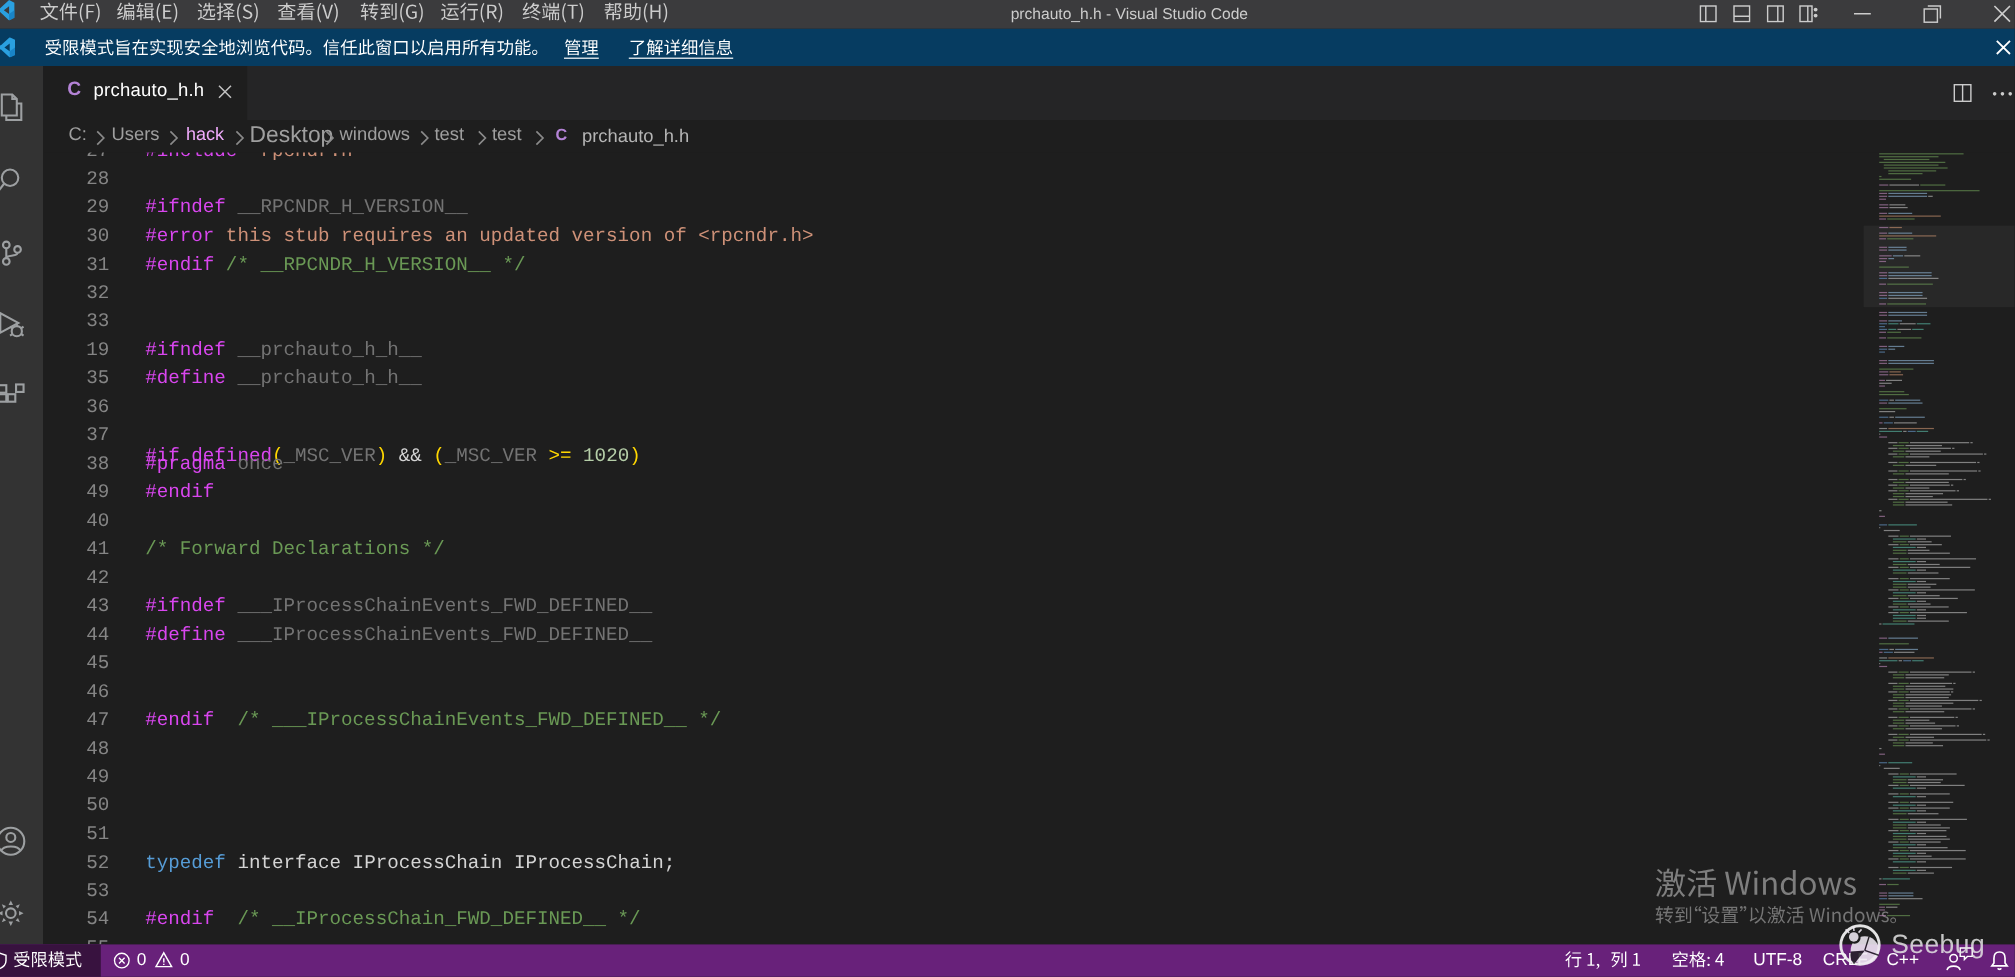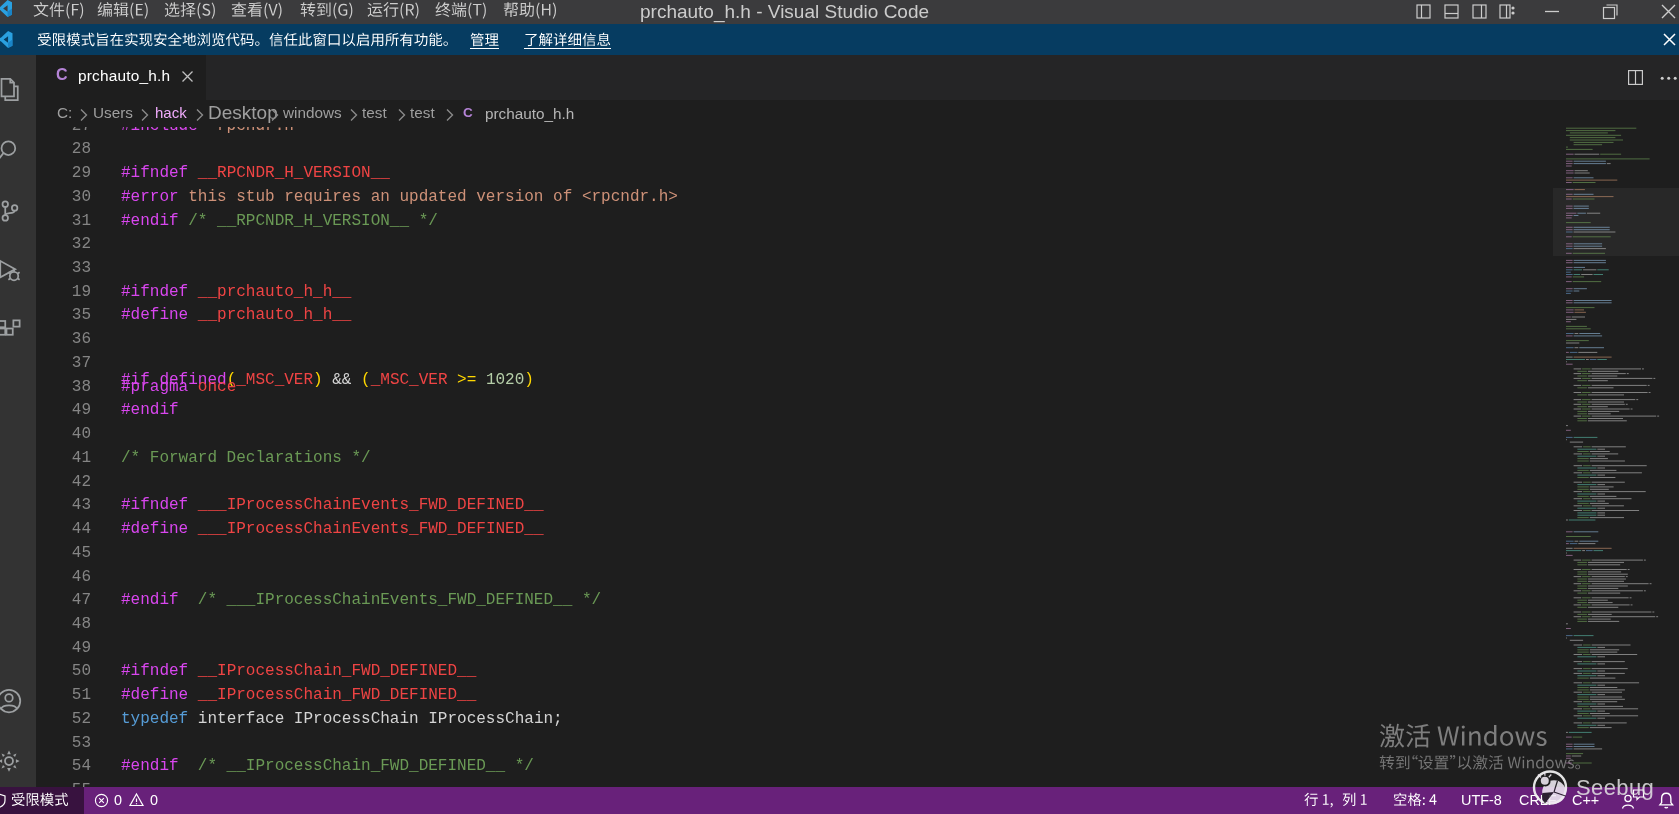--- a/index.html
+++ b/index.html
@@ -7,21 +7,21 @@
 #banner{position:absolute;left:0;top:24px;width:1679px;height:31px;background:#063c61}
 #activity{position:absolute;left:0;top:55px;width:36px;height:732px;background:#333333}
 #tabstrip{position:absolute;left:36px;top:55px;width:1643px;height:45px;background:#252526}
 #tab{position:absolute;left:0px;top:0px;width:170px;height:45px;background:#1e1e1e}
 #breadcrumb{position:absolute;left:36px;top:100px;width:1643px;height:27px;background:#1e1e1e}
 #editor{position:absolute;left:36px;top:127px;width:1643px;height:660px;background:#1e1e1e;overflow:hidden}
 #statusbar{position:absolute;left:0;top:787px;width:1679px;height:27px;background:#68217A}
 .code{font-family:"Liberation Mono",monospace;font-size:16px;line-height:23.73px;white-space:pre}
 .ln{position:absolute;width:55px;text-align:right;color:#858585}
 .cl{position:absolute;left:85px}
-.k{color:#d946ef}.mc{color:#ef4444}.s{color:#ce9178}.c{color:#6a9955}
+.k{color:#d946ef}.mc{color:#737373}.s{color:#ce9178}.c{color:#6a9955}
 .w{color:#d4d4d4}.kb{color:#569cd6}.n{color:#b5cea8}.p{color:#ffd700}
 .sbi{color:#ffffff;font-size:14.4px}
 </style></head><body>
 <div id="titlebar">
 <svg class="abs" style="left:-6px;top:0px" width="19" height="17" viewBox="0 0 100 100">
 <path fill="#2aa0e0" fill-rule="evenodd" d="M74,0 L30,41 12,27 0,33 22,50 0,67 12,73 30,59 74,100 100,87 100,13 Z M74,31 L48,50 74,69 Z"></path>
 <path fill="#1278bc" d="M74,100 L100,87 100,50 74,69 Z" opacity="0.7"></path>
     </svg>
 <svg style="position:absolute;left:33.0px;top:-2.0px;" width="51.6" height="23.2" viewBox="0 -17.60 51.65 23.20">
       <path fill="#cccccc" d="M11.6 -10.1 12.8 -9.7Q11.8 -6.8 10.2 -4.7Q8.7 -2.6 6.5 -1.1Q4.2 0.3 1.3 1.2Q1.3 1.1 1.1 0.9Q1.0 0.7 0.9 0.5Q0.7 0.2 0.6 0.1Q3.4 -0.7 5.6 -2.1Q7.7 -3.4 9.2 -5.4Q10.7 -7.3 11.6 -10.1ZM4.3 -10.0Q5.2 -7.5 6.8 -5.5Q8.3 -3.5 10.5 -2.1Q12.7 -0.6 15.5 0.1Q15.3 0.2 15.2 0.4Q15.0 0.6 14.9 0.8Q14.7 1.0 14.6 1.2Q11.8 0.4 9.6 -1.1Q7.4 -2.6 5.8 -4.8Q4.2 -7.0 3.2 -9.7ZM0.8 -10.6H15.3V-9.4H0.8ZM6.8 -13.2 8.0 -13.5Q8.4 -13.0 8.7 -12.3Q9.1 -11.6 9.3 -11.1L8.0 -10.7Q7.8 -11.2 7.5 -11.9Q7.1 -12.6 6.8 -13.2Z M25.7 -13.2H26.9V1.3H25.7ZM22.9 -12.6 24.1 -12.4Q23.8 -11.3 23.5 -10.2Q23.2 -9.1 22.8 -8.2Q22.4 -7.3 22.0 -6.6Q21.9 -6.6 21.7 -6.8Q21.5 -6.9 21.3 -7.0Q21.1 -7.1 20.9 -7.1Q21.4 -7.8 21.8 -8.7Q22.2 -9.6 22.4 -10.6Q22.7 -11.6 22.9 -12.6ZM23.1 -10.2H30.5V-9.0H22.8ZM21.1 -5.5H31.2V-4.3H21.1ZM20.3 -13.4 21.4 -13.0Q20.9 -11.7 20.3 -10.4Q19.6 -9.0 18.8 -7.9Q18.0 -6.7 17.2 -5.8Q17.1 -6.0 17.0 -6.2Q16.9 -6.4 16.8 -6.6Q16.6 -6.9 16.5 -7.0Q17.3 -7.8 18.0 -8.8Q18.7 -9.8 19.3 -11.0Q19.9 -12.2 20.3 -13.4ZM18.7 -9.3 19.8 -10.4 19.8 -10.4V1.3H18.7Z M35.8 3.1Q34.7 1.3 34.1 -0.6Q33.5 -2.6 33.5 -5.0Q33.5 -7.3 34.1 -9.3Q34.7 -11.3 35.8 -13.1L36.7 -12.7Q35.7 -11.0 35.2 -9.0Q34.7 -7.0 34.7 -5.0Q34.7 -2.9 35.2 -1.0Q35.7 1.0 36.7 2.7Z M39.0 0.0V-11.7H45.8V-10.5H40.5V-6.5H45.0V-5.3H40.5V0.0Z M47.8 3.1 46.9 2.7Q47.9 1.0 48.5 -1.0Q49.0 -2.9 49.0 -5.0Q49.0 -7.0 48.5 -9.0Q47.9 -11.0 46.9 -12.7L47.8 -13.1Q48.9 -11.3 49.6 -9.3Q50.2 -7.3 50.2 -5.0Q50.2 -2.6 49.6 -0.6Q48.9 1.3 47.8 3.1Z"></path>
@@ -40,21 +40,21 @@
     </svg>
 <svg style="position:absolute;left:367.0px;top:-2.0px;" width="53.0" height="23.2" viewBox="0 -17.60 52.98 23.20">
       <path fill="#cccccc" d="M6.1 -12.4H14.1V-11.3H6.1ZM5.0 -8.8H15.3V-7.6H5.0ZM11.0 -6.5 12.0 -6.9Q12.5 -6.1 13.0 -5.2Q13.6 -4.3 14.1 -3.5Q14.6 -2.7 14.9 -2.1L13.8 -1.5Q13.5 -2.1 13.1 -3.0Q12.6 -3.8 12.0 -4.8Q11.5 -5.7 11.0 -6.5ZM4.0 -7.8V-1.2H2.9V-6.7H0.7V-7.8ZM1.1 -11.8 1.9 -12.6Q2.4 -12.3 2.9 -11.9Q3.4 -11.5 3.9 -11.2Q4.4 -10.8 4.7 -10.5L3.9 -9.7Q3.6 -9.9 3.1 -10.3Q2.6 -10.7 2.1 -11.1Q1.6 -11.5 1.1 -11.8ZM3.6 -1.8Q4.0 -1.8 4.3 -1.5Q4.7 -1.2 5.4 -0.8Q6.2 -0.3 7.2 -0.2Q8.3 -0.0 9.6 -0.0Q10.3 -0.0 11.0 -0.1Q11.8 -0.1 12.6 -0.1Q13.4 -0.2 14.1 -0.2Q14.9 -0.3 15.5 -0.3Q15.4 -0.2 15.3 0.1Q15.2 0.3 15.2 0.5Q15.1 0.8 15.1 1.0Q14.7 1.0 14.0 1.0Q13.4 1.1 12.6 1.1Q11.8 1.1 11.0 1.1Q10.2 1.1 9.6 1.1Q8.1 1.1 7.0 1.0Q6.0 0.8 5.1 0.3Q4.7 -0.0 4.2 -0.4Q3.8 -0.7 3.6 -0.7Q3.3 -0.7 2.9 -0.4Q2.6 -0.1 2.2 0.4Q1.8 0.8 1.4 1.3L0.6 0.2Q1.1 -0.3 1.7 -0.8Q2.2 -1.3 2.7 -1.5Q3.2 -1.8 3.6 -1.8ZM6.0 -1.9Q6.0 -2.0 5.9 -2.3Q5.8 -2.5 5.7 -2.7Q5.7 -3.0 5.6 -3.1Q5.8 -3.2 6.0 -3.4Q6.2 -3.7 6.5 -4.0Q6.6 -4.2 6.8 -4.6Q7.1 -5.1 7.4 -5.6Q7.6 -6.2 7.9 -6.9Q8.2 -7.5 8.4 -8.2L9.8 -7.8Q9.4 -6.9 8.9 -5.9Q8.4 -5.0 7.8 -4.1Q7.3 -3.3 6.8 -2.6V-2.6Q6.8 -2.6 6.7 -2.5Q6.6 -2.4 6.4 -2.3Q6.2 -2.2 6.1 -2.1Q6.0 -2.0 6.0 -1.9ZM6.0 -1.9 6.0 -2.9 6.7 -3.3 13.7 -3.8Q13.7 -3.6 13.8 -3.3Q13.9 -3.0 13.9 -2.8Q11.9 -2.6 10.6 -2.5Q9.2 -2.3 8.4 -2.3Q7.6 -2.2 7.1 -2.1Q6.6 -2.1 6.4 -2.0Q6.2 -2.0 6.0 -1.9Z M23.0 -12.5H30.8V-11.3H23.0ZM27.6 -7.7H28.9V-0.3Q28.9 0.3 28.7 0.6Q28.5 0.9 28.1 1.0Q27.7 1.2 27.0 1.2Q26.3 1.2 25.1 1.2Q25.1 1.0 25.0 0.7Q24.9 0.3 24.7 0.1Q25.3 0.1 25.8 0.1Q26.3 0.1 26.7 0.1Q27.1 0.1 27.2 0.1Q27.5 0.1 27.6 -0.0Q27.6 -0.1 27.6 -0.3ZM22.3 -8.1H31.3V-6.9H22.3ZM19.1 -6.8 20.1 -7.9 20.3 -7.8V1.3H19.1ZM20.9 -10.0 22.0 -9.6Q21.4 -8.6 20.6 -7.6Q19.8 -6.6 19.0 -5.7Q18.1 -4.8 17.2 -4.1Q17.2 -4.3 17.0 -4.5Q16.9 -4.7 16.7 -4.8Q16.5 -5.0 16.4 -5.2Q17.2 -5.7 18.1 -6.5Q18.9 -7.3 19.6 -8.2Q20.4 -9.1 20.9 -10.0ZM20.3 -13.5 21.4 -13.0Q20.9 -12.3 20.2 -11.6Q19.5 -10.8 18.7 -10.2Q18.0 -9.5 17.3 -9.0Q17.2 -9.1 17.1 -9.3Q16.9 -9.5 16.8 -9.7Q16.7 -9.8 16.6 -10.0Q17.2 -10.4 17.9 -11.0Q18.6 -11.6 19.2 -12.2Q19.9 -12.9 20.3 -13.5Z M35.8 3.1Q34.7 1.3 34.1 -0.6Q33.5 -2.6 33.5 -5.0Q33.5 -7.3 34.1 -9.3Q34.7 -11.3 35.8 -13.1L36.7 -12.7Q35.7 -11.0 35.2 -9.0Q34.7 -7.0 34.7 -5.0Q34.7 -2.9 35.2 -1.0Q35.7 1.0 36.7 2.7Z M39.0 0.0V-11.7H42.7Q43.9 -11.7 44.8 -11.4Q45.7 -11.1 46.3 -10.4Q46.8 -9.7 46.8 -8.4Q46.8 -7.3 46.3 -6.5Q45.7 -5.7 44.8 -5.4Q43.9 -5.0 42.7 -5.0H40.5V0.0ZM40.5 -6.2H42.5Q43.8 -6.2 44.6 -6.7Q45.3 -7.3 45.3 -8.4Q45.3 -9.6 44.6 -10.1Q43.8 -10.5 42.5 -10.5H40.5ZM45.5 0.0 42.4 -5.4 43.6 -6.1 47.1 0.0Z M49.2 3.1 48.2 2.7Q49.3 1.0 49.8 -1.0Q50.3 -2.9 50.3 -5.0Q50.3 -7.0 49.8 -9.0Q49.3 -11.0 48.2 -12.7L49.2 -13.1Q50.3 -11.3 50.9 -9.3Q51.5 -7.3 51.5 -5.0Q51.5 -2.6 50.9 -0.6Q50.3 1.3 49.2 3.1Z"></path>
     </svg>
 <svg style="position:absolute;left:435.0px;top:-2.0px;" width="52.4" height="23.2" viewBox="0 -17.60 52.40 23.20">
       <path fill="#cccccc" d="M1.0 -2.9Q1.0 -3.1 0.9 -3.3Q0.8 -3.5 0.8 -3.7Q0.7 -3.9 0.6 -4.0Q0.9 -4.1 1.2 -4.4Q1.5 -4.6 1.9 -5.1Q2.1 -5.3 2.5 -5.8Q2.8 -6.3 3.3 -7.0Q3.8 -7.6 4.3 -8.4Q4.8 -9.2 5.2 -10.0L6.2 -9.4Q5.3 -7.8 4.1 -6.3Q3.0 -4.7 1.8 -3.6V-3.5Q1.8 -3.5 1.7 -3.5Q1.6 -3.4 1.4 -3.3Q1.2 -3.2 1.1 -3.1Q1.0 -3.0 1.0 -2.9ZM1.0 -2.9 1.0 -3.9 1.6 -4.3 6.0 -4.9Q6.0 -4.7 6.0 -4.4Q6.0 -4.1 6.1 -3.9Q4.5 -3.7 3.6 -3.5Q2.6 -3.3 2.1 -3.2Q1.6 -3.1 1.4 -3.1Q1.1 -3.0 1.0 -2.9ZM0.9 -6.8Q0.9 -6.9 0.8 -7.1Q0.7 -7.3 0.7 -7.6Q0.6 -7.8 0.5 -7.9Q0.7 -8.0 0.9 -8.3Q1.2 -8.5 1.4 -8.9Q1.6 -9.1 1.8 -9.6Q2.1 -10.0 2.4 -10.7Q2.7 -11.3 3.1 -12.0Q3.4 -12.7 3.6 -13.5L4.8 -13.0Q4.4 -12.0 3.9 -11.0Q3.3 -10.0 2.8 -9.1Q2.2 -8.2 1.7 -7.5V-7.4Q1.7 -7.4 1.6 -7.4Q1.5 -7.3 1.3 -7.2Q1.1 -7.1 1.0 -7.0Q0.9 -6.9 0.9 -6.8ZM0.9 -6.8 0.9 -7.7 1.5 -8.0 4.8 -8.3Q4.7 -8.1 4.7 -7.8Q4.7 -7.5 4.7 -7.3Q3.6 -7.2 2.9 -7.1Q2.2 -7.1 1.8 -7.0Q1.4 -6.9 1.2 -6.9Q1.0 -6.8 0.9 -6.8ZM0.6 -0.8Q1.3 -1.0 2.2 -1.1Q3.1 -1.3 4.2 -1.5Q5.2 -1.7 6.3 -1.9L6.4 -0.8Q4.9 -0.5 3.4 -0.2Q1.9 0.1 0.8 0.3ZM9.0 -4.2 9.8 -5.0Q10.3 -4.8 11.0 -4.5Q11.6 -4.2 12.2 -3.9Q12.7 -3.5 13.1 -3.3L12.4 -2.4Q12.0 -2.7 11.4 -3.0Q10.9 -3.4 10.3 -3.7Q9.6 -4.0 9.0 -4.2ZM7.3 -1.3 8.0 -2.1Q8.8 -1.9 9.7 -1.6Q10.5 -1.3 11.4 -1.0Q12.2 -0.7 13.0 -0.3Q13.7 0.0 14.3 0.3L13.6 1.3Q12.8 0.8 11.8 0.4Q10.7 -0.1 9.5 -0.5Q8.4 -1.0 7.3 -1.3ZM9.3 -13.4 10.6 -13.2Q10.0 -11.9 9.1 -10.6Q8.1 -9.2 6.8 -8.1Q6.7 -8.2 6.5 -8.4Q6.4 -8.5 6.2 -8.7Q6.0 -8.8 5.9 -8.9Q6.7 -9.6 7.4 -10.3Q8.1 -11.1 8.5 -11.9Q9.0 -12.7 9.3 -13.4ZM9.2 -11.8H13.5V-10.7H8.7ZM13.2 -11.8H13.4L13.6 -11.8L14.4 -11.4Q13.7 -9.7 12.5 -8.3Q11.3 -7.0 9.8 -5.9Q8.4 -4.9 6.8 -4.3Q6.8 -4.5 6.6 -4.6Q6.5 -4.8 6.4 -5.0Q6.2 -5.2 6.1 -5.3Q7.6 -5.8 9.0 -6.7Q10.4 -7.7 11.5 -8.9Q12.6 -10.1 13.2 -11.5ZM9.0 -10.9Q9.6 -9.7 10.7 -8.6Q11.7 -7.5 13.0 -6.6Q14.3 -5.8 15.6 -5.3Q15.5 -5.2 15.3 -5.0Q15.2 -4.8 15.1 -4.6Q14.9 -4.5 14.8 -4.3Q13.4 -4.9 12.1 -5.8Q10.8 -6.7 9.8 -7.9Q8.7 -9.1 8.0 -10.5Z M22.0 -7.7H31.3V-6.6H22.0ZM25.0 -4.7H26.0V1.1H25.0ZM27.4 -4.7H28.4V1.1H27.4ZM26.0 -13.4H27.2V-9.3H26.0ZM22.5 -5.1H30.5V-4.1H23.6V1.3H22.5ZM29.9 -5.1H30.9V0.2Q30.9 0.6 30.9 0.8Q30.8 1.0 30.5 1.1Q30.3 1.2 29.9 1.3Q29.6 1.3 29.0 1.3Q29.0 1.1 28.9 0.8Q28.8 0.5 28.7 0.3Q29.1 0.4 29.3 0.4Q29.6 0.4 29.7 0.4Q29.9 0.4 29.9 0.2ZM26.0 -7.3 27.4 -7.0Q27.2 -6.3 27.0 -5.6Q26.7 -4.9 26.6 -4.4L25.5 -4.7Q25.7 -5.2 25.8 -6.0Q26.0 -6.7 26.0 -7.3ZM22.7 -12.6H23.8V-9.9H29.6V-12.6H30.8V-8.8H22.7ZM16.8 -10.4H22.2V-9.3H16.8ZM16.7 -1.5Q17.7 -1.7 19.2 -2.1Q20.7 -2.4 22.2 -2.8L22.3 -1.7Q20.9 -1.3 19.5 -1.0Q18.1 -0.6 17.0 -0.3ZM17.3 -8.4 18.2 -8.5Q18.4 -7.6 18.6 -6.6Q18.7 -5.6 18.8 -4.6Q18.9 -3.6 19.0 -2.8L18.0 -2.6Q18.0 -3.4 17.9 -4.4Q17.8 -5.4 17.6 -6.4Q17.5 -7.5 17.3 -8.4ZM20.6 -8.7 21.7 -8.5Q21.6 -7.7 21.4 -6.8Q21.3 -5.9 21.1 -5.0Q21.0 -4.1 20.8 -3.3Q20.7 -2.5 20.5 -1.8L19.7 -2.0Q19.8 -2.7 19.9 -3.5Q20.1 -4.3 20.2 -5.3Q20.4 -6.2 20.5 -7.0Q20.6 -7.9 20.6 -8.7ZM18.4 -13.0 19.4 -13.3Q19.7 -12.7 20.1 -12.1Q20.4 -11.4 20.5 -10.9L19.5 -10.6Q19.3 -11.1 19.0 -11.7Q18.7 -12.4 18.4 -13.0Z M35.8 3.1Q34.7 1.3 34.1 -0.6Q33.5 -2.6 33.5 -5.0Q33.5 -7.3 34.1 -9.3Q34.7 -11.3 35.8 -13.1L36.7 -12.7Q35.7 -11.0 35.2 -9.0Q34.7 -7.0 34.7 -5.0Q34.7 -2.9 35.2 -1.0Q35.7 1.0 36.7 2.7Z M41.4 0.0V-10.5H37.9V-11.7H46.5V-10.5H42.9V0.0Z M48.6 3.1 47.7 2.7Q48.7 1.0 49.2 -1.0Q49.7 -2.9 49.7 -5.0Q49.7 -7.0 49.2 -9.0Q48.7 -11.0 47.7 -12.7L48.6 -13.1Q49.7 -11.3 50.3 -9.3Q50.9 -7.3 50.9 -5.0Q50.9 -2.6 50.3 -0.6Q49.7 1.3 48.6 3.1Z"></path>
     </svg>
 <svg style="position:absolute;left:503.0px;top:-2.0px;" width="54.5" height="23.2" viewBox="0 -17.60 54.46 23.20">
       <path fill="#cccccc" d="M1.1 -12.2H8.5V-11.2H1.1ZM0.8 -7.8H8.6V-6.9H0.8ZM1.4 -10.0H8.2V-9.1H1.4ZM9.3 -12.8H14.0V-11.7H10.5V-4.8H9.3ZM13.7 -12.8H14.0L14.2 -12.8L15.0 -12.3Q14.6 -11.7 14.0 -11.0Q13.5 -10.3 13.0 -9.7Q14.1 -9.1 14.5 -8.5Q14.9 -7.9 14.9 -7.4Q14.9 -6.8 14.7 -6.5Q14.5 -6.2 14.1 -5.9Q13.9 -5.8 13.6 -5.8Q13.4 -5.7 13.1 -5.7Q12.7 -5.6 12.2 -5.6Q11.7 -5.6 11.3 -5.7Q11.2 -5.9 11.1 -6.2Q11.0 -6.5 10.9 -6.7Q11.4 -6.6 11.8 -6.6Q12.3 -6.6 12.6 -6.6Q12.8 -6.7 13.0 -6.7Q13.1 -6.7 13.3 -6.8Q13.7 -6.9 13.7 -7.5Q13.7 -7.9 13.2 -8.4Q12.8 -8.9 11.7 -9.5Q12.1 -10.0 12.5 -10.6Q12.9 -11.1 13.2 -11.6Q13.5 -12.2 13.7 -12.5ZM4.4 -13.4H5.6V-8.7Q5.6 -8.2 5.4 -7.6Q5.3 -7.0 4.9 -6.4Q4.5 -5.7 3.7 -5.1Q3.0 -4.5 1.9 -4.1Q1.8 -4.3 1.6 -4.6Q1.3 -4.8 1.1 -5.0Q2.1 -5.3 2.7 -5.8Q3.4 -6.3 3.7 -6.8Q4.1 -7.3 4.2 -7.8Q4.4 -8.3 4.4 -8.7ZM7.3 -5.5H8.6V1.3H7.3ZM2.4 -4.2H13.1V-3.1H3.6V0.4H2.4ZM12.6 -4.2H13.8V-0.9Q13.8 -0.5 13.7 -0.2Q13.6 0.1 13.2 0.2Q12.8 0.3 12.1 0.4Q11.5 0.4 10.5 0.4Q10.4 0.1 10.3 -0.1Q10.2 -0.4 10.1 -0.7Q10.6 -0.7 11.0 -0.6Q11.5 -0.6 11.8 -0.6Q12.2 -0.6 12.3 -0.6Q12.5 -0.7 12.6 -0.7Q12.6 -0.8 12.6 -0.9Z M23.5 -9.8H30.2V-8.7H23.5ZM29.7 -9.8H30.9Q30.9 -9.8 30.9 -9.7Q30.9 -9.6 30.9 -9.4Q30.9 -9.3 30.9 -9.2Q30.8 -6.7 30.7 -4.9Q30.7 -3.2 30.6 -2.1Q30.5 -0.9 30.4 -0.3Q30.2 0.3 30.0 0.5Q29.8 0.9 29.5 1.0Q29.2 1.1 28.9 1.1Q28.5 1.2 27.9 1.2Q27.3 1.2 26.7 1.1Q26.6 0.9 26.5 0.5Q26.4 0.2 26.3 -0.0Q27.0 0.0 27.6 0.0Q28.1 0.1 28.4 0.1Q28.6 0.1 28.7 0.0Q28.9 -0.0 29.0 -0.2Q29.1 -0.4 29.3 -0.9Q29.4 -1.5 29.4 -2.6Q29.5 -3.7 29.6 -5.4Q29.7 -7.1 29.7 -9.6ZM26.1 -13.4H27.3Q27.3 -11.6 27.2 -9.8Q27.2 -8.1 27.0 -6.4Q26.8 -4.8 26.3 -3.4Q25.8 -1.9 25.0 -0.7Q24.1 0.4 22.8 1.3Q22.7 1.1 22.4 0.8Q22.2 0.6 21.9 0.4Q23.2 -0.4 24.0 -1.5Q24.8 -2.6 25.3 -3.9Q25.7 -5.3 25.9 -6.8Q26.1 -8.3 26.1 -10.0Q26.1 -11.7 26.1 -13.4ZM17.7 -12.7H22.9V-2.2H21.8V-11.6H18.8V-1.2H17.7ZM16.5 -1.5Q17.4 -1.7 18.6 -1.9Q19.8 -2.2 21.1 -2.5Q22.5 -2.8 23.8 -3.0L23.9 -2.0Q22.6 -1.7 21.4 -1.4Q20.1 -1.1 18.9 -0.8Q17.7 -0.5 16.8 -0.3ZM18.3 -9.2H22.3V-8.1H18.3ZM18.3 -5.8H22.3V-4.7H18.3Z M35.8 3.1Q34.7 1.3 34.1 -0.6Q33.5 -2.6 33.5 -5.0Q33.5 -7.3 34.1 -9.3Q34.7 -11.3 35.8 -13.1L36.7 -12.7Q35.7 -11.0 35.2 -9.0Q34.7 -7.0 34.7 -5.0Q34.7 -2.9 35.2 -1.0Q35.7 1.0 36.7 2.7Z M39.0 0.0V-11.7H40.5V-6.8H46.0V-11.7H47.4V0.0H46.0V-5.5H40.5V0.0Z M50.6 3.1 49.7 2.7Q50.8 1.0 51.3 -1.0Q51.8 -2.9 51.8 -5.0Q51.8 -7.0 51.3 -9.0Q50.8 -11.0 49.7 -12.7L50.6 -13.1Q51.8 -11.3 52.4 -9.3Q53.0 -7.3 53.0 -5.0Q53.0 -2.6 52.4 -0.6Q51.8 1.3 50.6 3.1Z"></path>
     </svg>
-<div class="abs" style="left:640px;top:0;width:400px;height:40px;line-height:24px;text-align:left;color:#cccccc;font-size:19px">prchauto_h.h - Visual Studio Code</div>
+<div class="abs" style="left:640px;top:0;width:400px;height:40px;line-height:24px;text-align:right;color:#cccccc;font-size:13px">prchauto_h.h - Visual Studio Code</div>
 <svg class="abs" style="left:1416px;top:4px" width="15" height="15">
       <rect x="1" y="1" width="13" height="13" fill="none" stroke="#cccccc" stroke-width="1.2"></rect>
       <line x1="5.5" y1="1" x2="5.5" y2="14" stroke="#cccccc" stroke-width="1.2"></line>
     </svg>
 <svg class="abs" style="left:1444px;top:4px" width="15" height="15">
       <rect x="1" y="1" width="13" height="13" fill="none" stroke="#cccccc" stroke-width="1.2"></rect>
       <line x1="1" y1="9.5" x2="14" y2="9.5" stroke="#cccccc" stroke-width="1.2"></line>
     </svg>
 <svg class="abs" style="left:1472px;top:4px" width="15" height="15">
       <rect x="1" y="1" width="13" height="13" fill="none" stroke="#cccccc" stroke-width="1.2"></rect>
@@ -213,23 +213,21 @@
 <div class="code cl" style="top:367.31px"><span class="k">#ifndef</span> <span class="mc">___IProcessChainEvents_FWD_DEFINED__</span></div>
 <div class="code ln" style="top:391.04px">44</div>
 <div class="code cl" style="top:391.04px"><span class="k">#define</span> <span class="mc">___IProcessChainEvents_FWD_DEFINED__</span></div>
 <div class="code ln" style="top:414.77px">45</div>
 <div class="code ln" style="top:438.50px">46</div>
 <div class="code ln" style="top:462.23px">47</div>
 <div class="code cl" style="top:462.23px"><span class="k">#endif</span>  <span class="c">/* ___IProcessChainEvents_FWD_DEFINED__ */</span></div>
 <div class="code ln" style="top:485.96px">48</div>
 <div class="code ln" style="top:509.69px">49</div>
 <div class="code ln" style="top:533.42px">50</div>
-<div class="code cl" style="top:533.42px"><span class="k">#ifndef</span> <span class="mc">__IProcessChain_FWD_DEFINED__</span></div>
 <div class="code ln" style="top:557.15px">51</div>
-<div class="code cl" style="top:557.15px"><span class="k">#define</span> <span class="mc">__IProcessChain_FWD_DEFINED__</span></div>
 <div class="code ln" style="top:580.88px">52</div>
 <div class="code cl" style="top:580.88px"><span class="kb">typedef</span><span class="w"> interface IProcessChain IProcessChain;</span></div>
 <div class="code ln" style="top:604.61px">53</div>
 <div class="code ln" style="top:628.34px">54</div>
 <div class="code cl" style="top:628.34px"><span class="k">#endif</span>  <span class="c">/* __IProcessChain_FWD_DEFINED__ */</span></div>
 <div class="code ln" style="top:652.07px">55</div>
 </div>
 <svg class="abs" style="left:0;top:0;z-index:5" width="1679" height="814">
 <rect x="1553" y="188" width="126" height="68" fill="#adadad" fill-opacity="0.065"></rect>
 <rect x="1566.0" y="127.7" width="70.3" height="1.0" fill="#6f9e59" fill-opacity="0.62"></rect>

